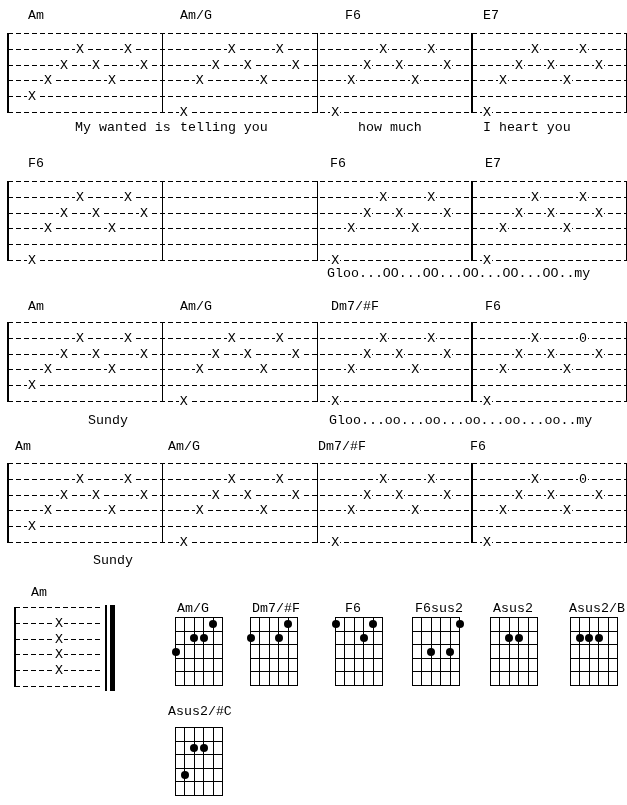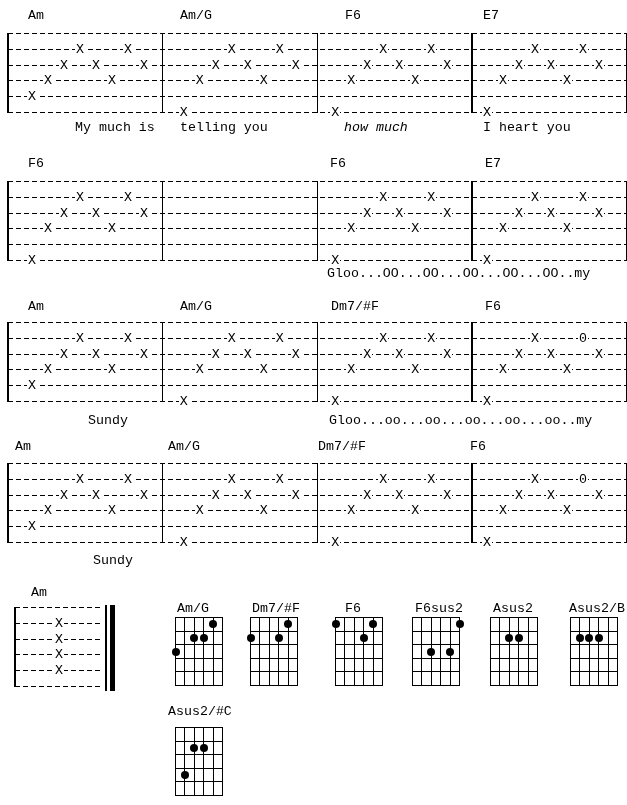--- a/index.html
+++ b/index.html
@@ -61,23 +61,23 @@
     <div class="note" style="left: 447.25px; top: 64.6px;">X</div>
     <div class="txt" style="left: 483px; top: 9px;">E7</div>
     <div class="note" style="left: 486.875px; top: 112px;">X</div>
     <div class="note" style="left: 502.875px; top: 80.4px;">X</div>
     <div class="note" style="left: 518.875px; top: 64.6px;">X</div>
     <div class="note" style="left: 534.875px; top: 48.8px;">X</div>
     <div class="note" style="left: 550.875px; top: 64.6px;">X</div>
     <div class="note" style="left: 566.875px; top: 80.4px;">X</div>
     <div class="note" style="left: 582.875px; top: 48.8px;">X</div>
     <div class="note" style="left: 598.875px; top: 64.6px;">X</div>
-    <div class="txt" style="left: 75px; top: 121px;">My much is</div>
+    <div class="txt" style="left: 75px; top: 121px;">My wanted is</div>
     <div class="txt" style="left: 180px; top: 121px;">telling you</div>
-    <div class="txt" style="left: 344px; top: 121px; font-style: italic;">how much</div>
+    <div class="txt" style="left: 358px; top: 121px;">how much</div>
     <div class="txt" style="left: 483px; top: 121px;">I heart you</div>
     <div class="dash" style="left: 8px; top: 181px; width: 618.5px;"></div>
     <div class="dash" style="left: 8px; top: 196.8px; width: 618.5px;"></div>
     <div class="dash" style="left: 8px; top: 212.6px; width: 618.5px;"></div>
     <div class="dash" style="left: 8px; top: 228.4px; width: 618.5px;"></div>
     <div class="dash" style="left: 8px; top: 244.2px; width: 618.5px;"></div>
     <div class="dash" style="left: 8px; top: 260px; width: 618.5px;"></div>
     <div class="vline" style="left: 7.25px; top: 181px; height: 80px;"></div>
     <div class="vline" style="left: 161.875px; top: 181px; height: 80px;"></div>
     <div class="vline" style="left: 316.5px; top: 181px; height: 80px;"></div>

